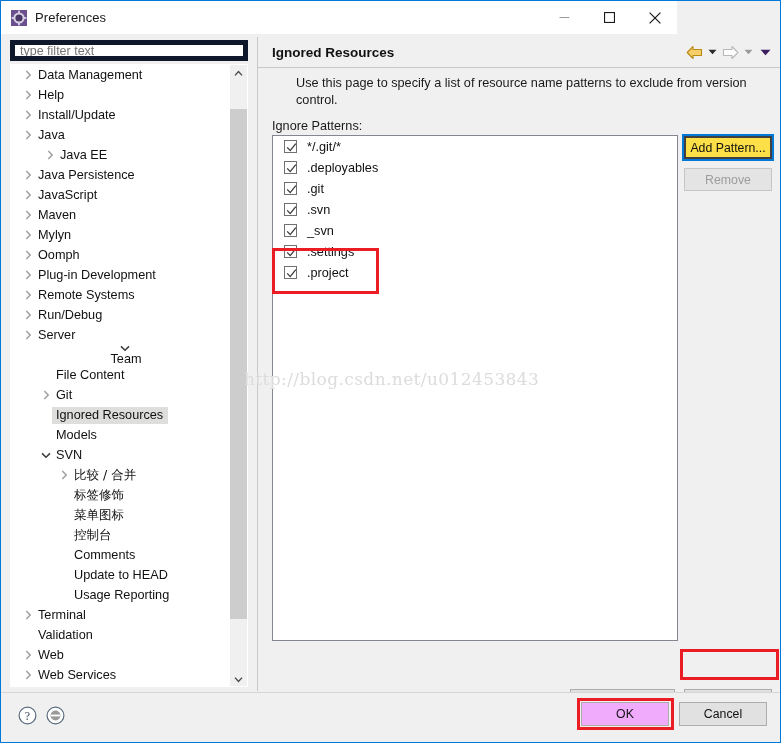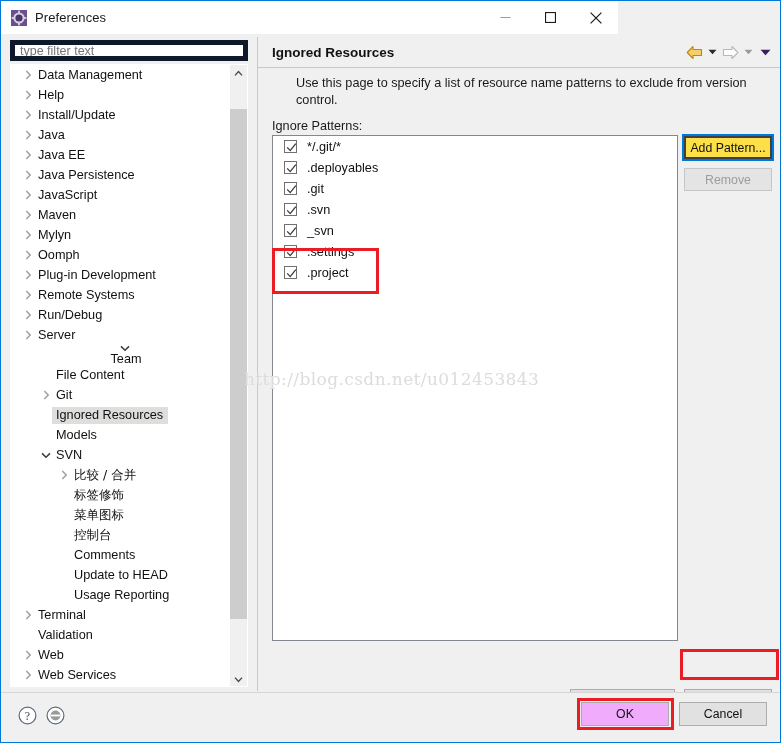--- a/index.html
+++ b/index.html
@@ -14,21 +14,21 @@
     position: relative;
     width: 781px; height: 743px;
     background: #f0f0f0;
     border: 1px solid #0078d7;
     overflow: hidden;
   }
 
   
   #titlebar {
     position: absolute; left: 0; top: 0;
-    width: 617px; height: 33px;
+    width: 676px; height: 33px;
     background: #ffffff;
     display: flex; align-items: center;
   }
   #title-icon {
     width: 16px; height: 16px;
     margin-left: 10px; margin-right: 8px;
     position: relative; flex: none;
   }
   #title-text {
     font-size: 13px; color: #1a1a1a;
@@ -326,21 +326,21 @@
           <span class="tlabel">Install/Update</span>
         </div>
         <div class="tree-row" style="padding-left: 9px;">
           <span class="twisty">
             <svg width="7" height="10" viewBox="0 0 7 10">
               <path d="M1.3 1 L5.2 5 L1.3 9" fill="none" stroke="#a0a0a0" stroke-width="1.5"></path>
             </svg>
           </span>
           <span class="tlabel">Java</span>
         </div>
-        <div class="tree-row" style="padding-left: 9px;">
+        <div class="tree-row" style="padding-left: 9px; margin-left: 22px;">
           <span class="twisty">
             <svg width="7" height="10" viewBox="0 0 7 10">
               <path d="M1.3 1 L5.2 5 L1.3 9" fill="none" stroke="#a0a0a0" stroke-width="1.5"></path>
             </svg>
           </span>
           <span class="tlabel">Java EE</span>
         </div>
         <div class="tree-row" style="padding-left: 9px;">
           <span class="twisty">
             <svg width="7" height="10" viewBox="0 0 7 10">

